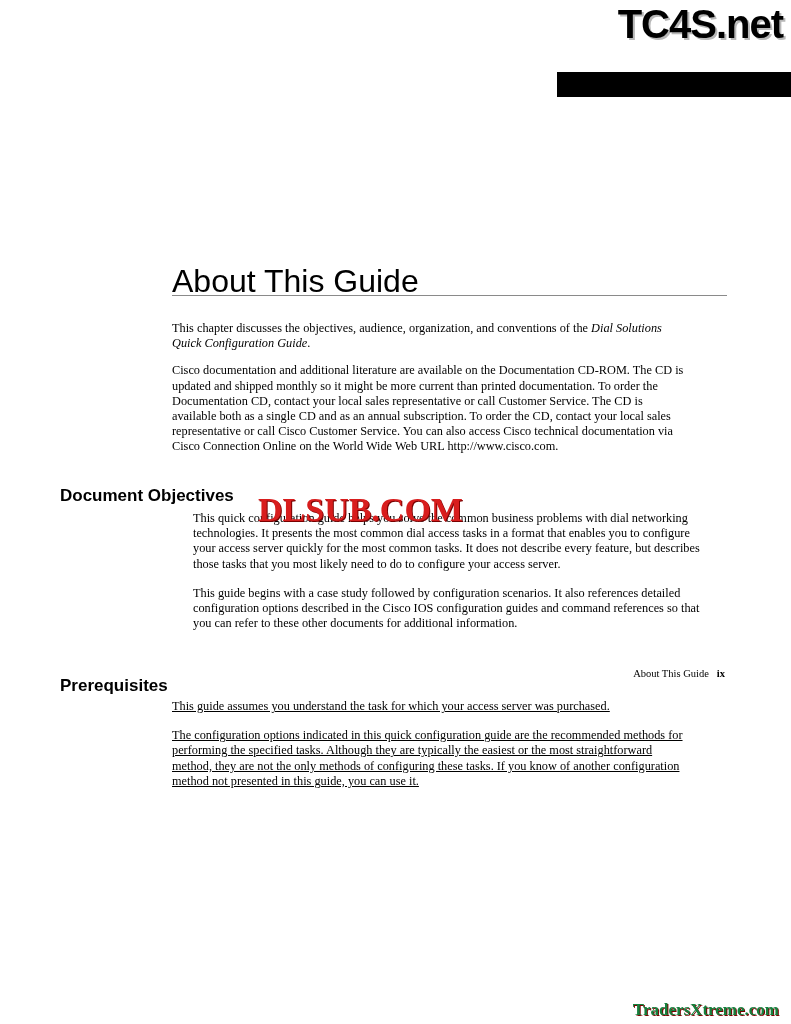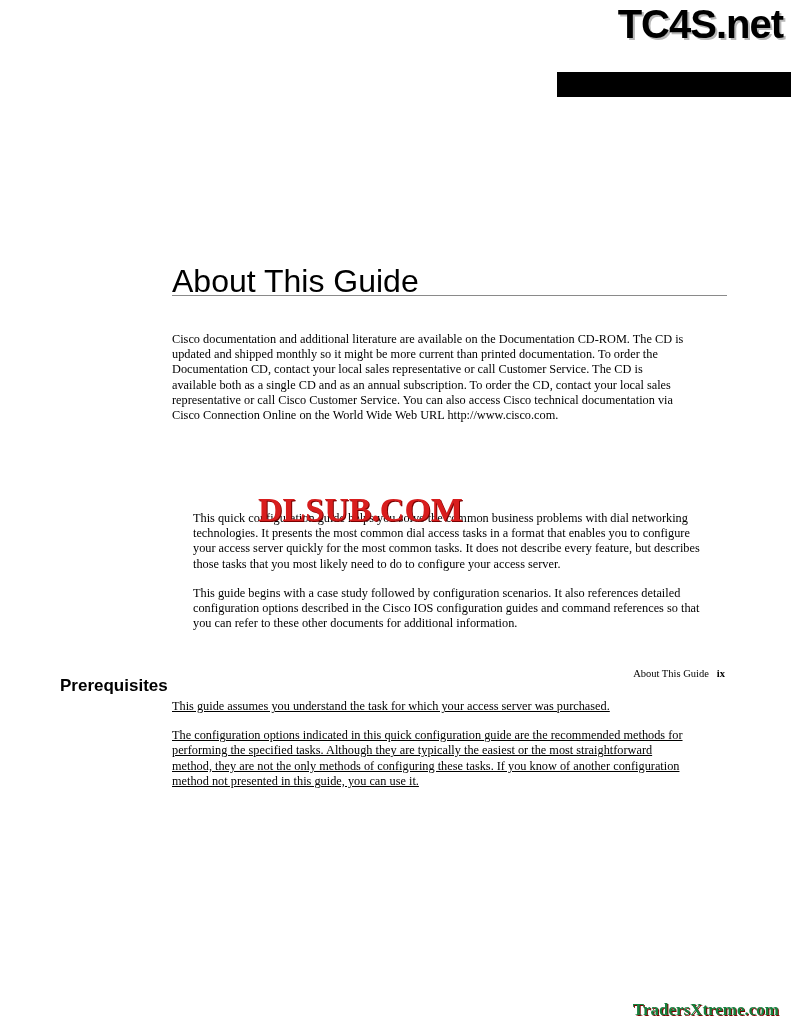--- a/index.html
+++ b/index.html
@@ -133,23 +133,27 @@
 <body>
 
 <div class="page">
 
   <div class="header-bar"></div>
 
   <h1 class="chapter-title">About This Guide</h1>
   <div class="title-rule"></div>
 
   <div class="body-col" style="top:321px;">
+    <p class="body">
+      <span>This chapter discusses the objectives, audience, organization, and conventions of the </span><span class="it">Dial Solutions Quick Configuration Guide</span><span>.</span>
+    </p>
     <p class="body" style="margin-top:11px;">Cisco documentation and additional literature are available on the Documentation CD-ROM. The CD is updated and shipped monthly so it might be more current than printed documentation. To order the Documentation CD, contact your local sales representative or call Customer Service. The CD is available both as a single CD and as an annual subscription. To order the CD, contact your local sales representative or call Cisco Customer Service. You can also access Cisco technical documentation via Cisco Connection Online on the World Wide Web URL http://www.cisco.com.</p>
   </div>
 
+  <h2 class="section" style="top:486px;">Document Objectives</h2>
   <div class="body-col" style="top:511px;margin-left:21px;">
     <p class="body">This quick configuration guide helps you solve the common business problems with dial networking technologies. It presents the most common dial access tasks in a format that enables you to configure your access server quickly for the most common tasks. It does not describe every feature, but describes those tasks that you most likely need to do to configure your access server.</p>
     <p class="body" style="margin-top:14px;">This guide begins with a case study followed by configuration scenarios. It also references detailed configuration options described in the Cisco IOS configuration guides and command references so that you can refer to these other documents for additional information.</p>
   </div>
 
   <h2 class="section" style="top:676px;">Prerequisites</h2>
   <div class="body-col" style="top:699px;text-decoration:underline;">
     <p class="body">This guide assumes you understand the task for which your access server was purchased.</p>
     <p class="body" style="margin-top:14px;">The configuration options indicated in this quick configuration guide are the recommended methods for performing the specified tasks. Although they are typically the easiest or the most straightforward method, they are not the only methods of configuring these tasks. If you know of another configuration method not presented in this guide, you can use it.</p>
   </div>

